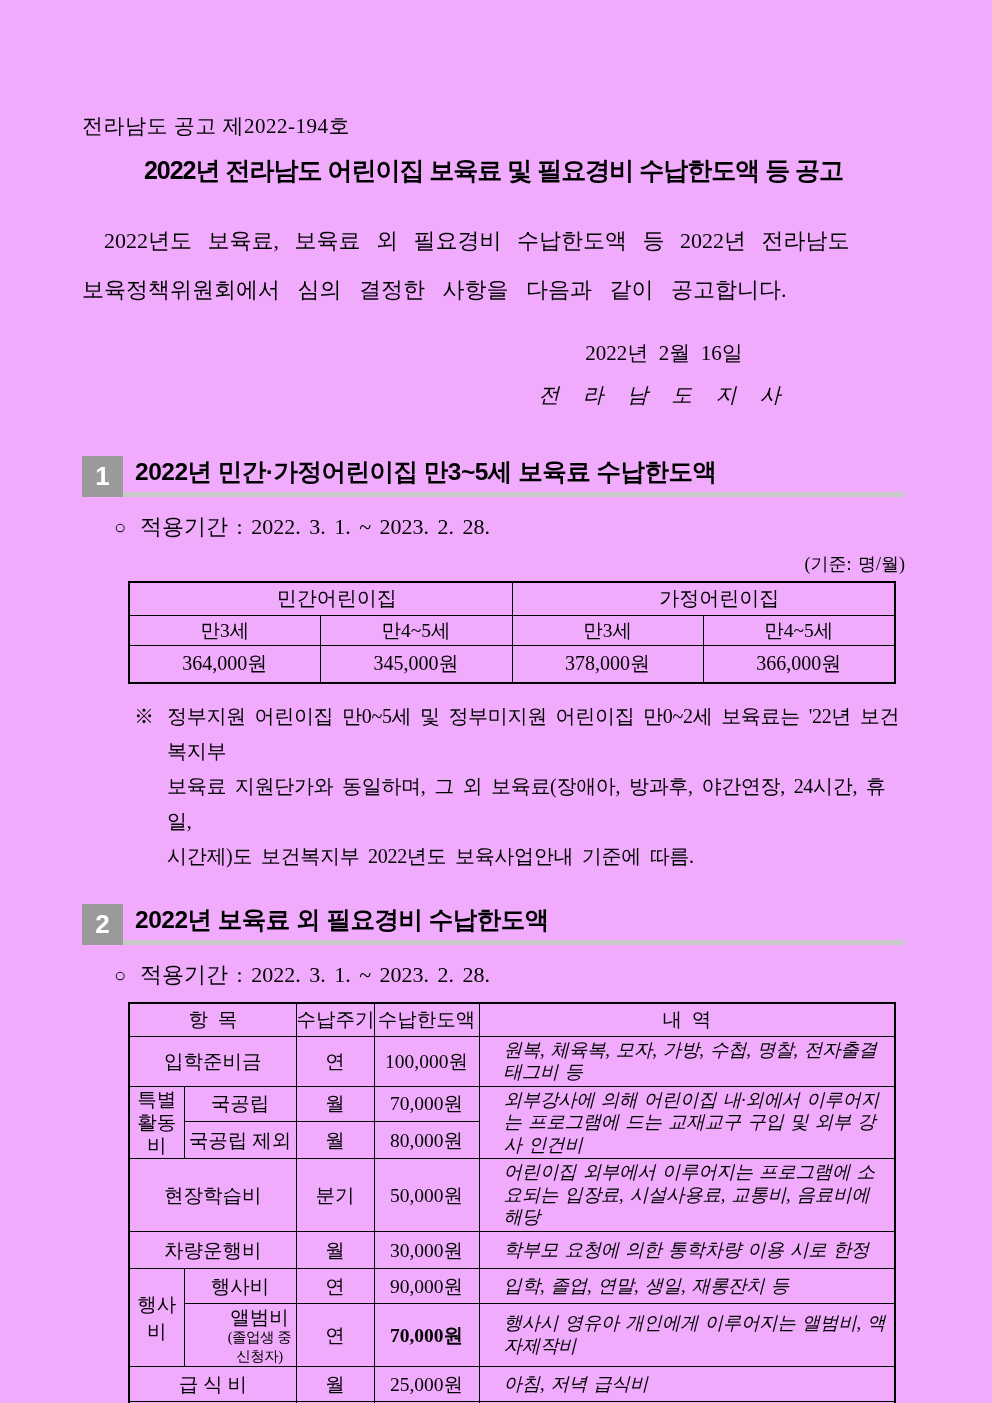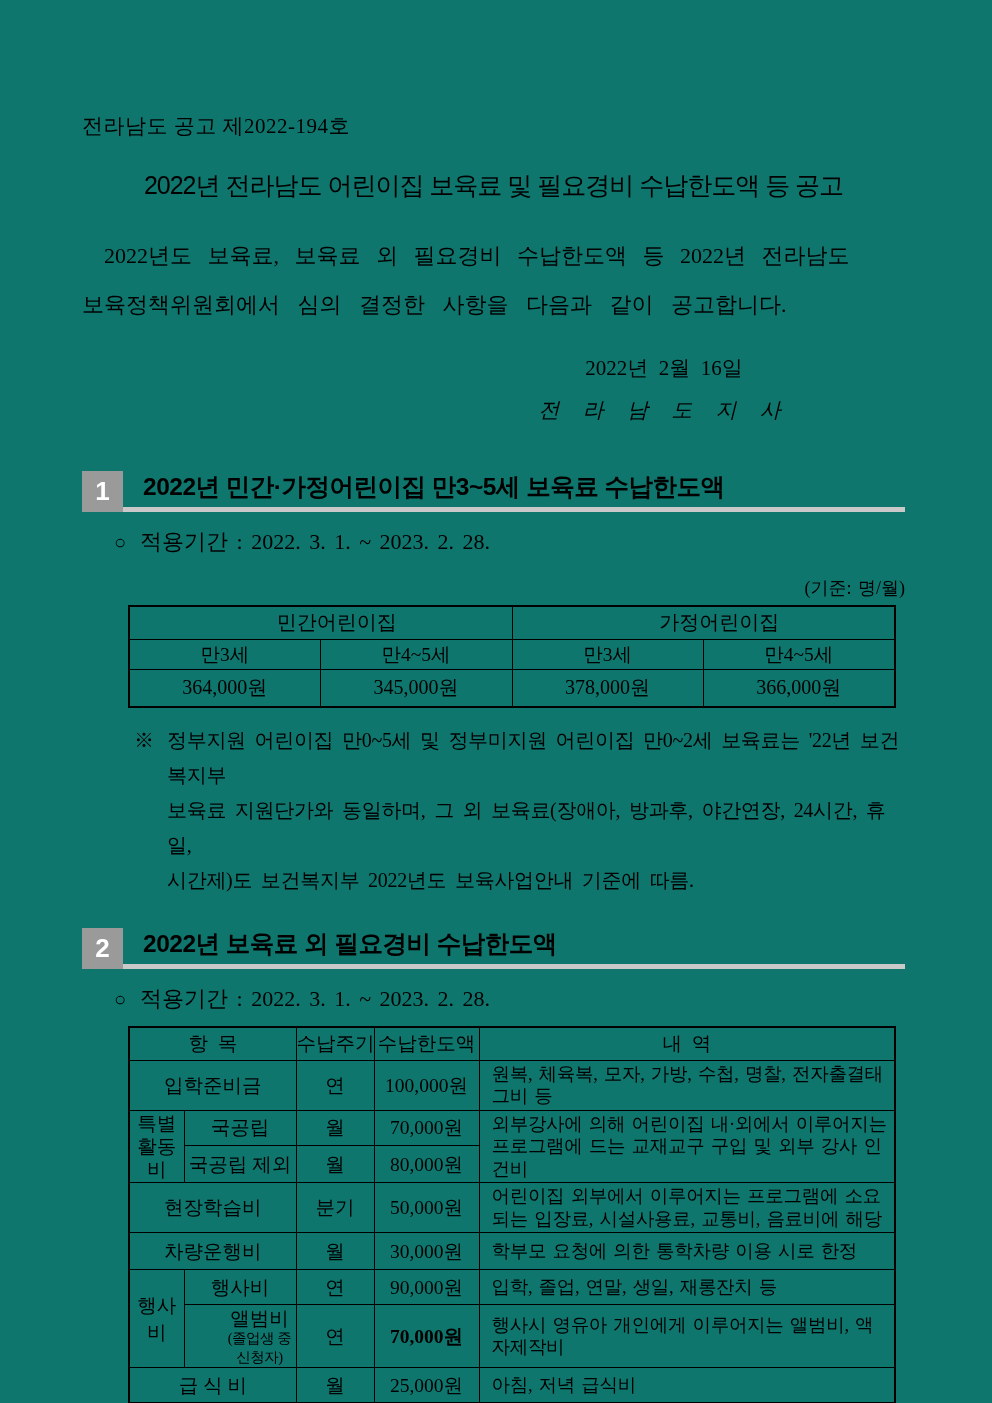--- a/index.html
+++ b/index.html
@@ -1,36 +1,36 @@
 <!DOCTYPE html>
 <html lang="ko"><head>
 <meta charset="utf-8">
 <style>
   * { margin: 0; padding: 0; box-sizing: border-box; }
   html, body { background: #ffffff; }
   .page {
     position: relative;
     width: 992px;
     height: 1403px;
-    background: #0f766e;
+    background: #f0abfc;
     color: #000000;
     font-family: "Liberation Serif", "DejaVu Serif", serif;
     padding: 112px 87px 0 82px;
     overflow: hidden;
   }
   
   .notice-no {
     font-size: 21px;
     letter-spacing: 0.5px;
   }
   .doc-title {
-    margin-top: 29px;
+    margin-top: 14px;
     text-align: center;
     font-family: "Liberation Sans", "DejaVu Sans", sans-serif;
-    font-weight: normal;
+    font-weight: bold;
     font-size: 25px;
     letter-spacing: -1px;
   }
   .intro { margin-top: 29px; font-size: 22px; }
   .intro-line1 { text-indent: 22px; word-spacing: 10px; line-height: 49px; }
   .intro-line2 { word-spacing: 12px; line-height: 49px; }
   .date-sign-block {
     width: 340px;
     margin-left: 412px;
     text-align: center;
@@ -48,39 +48,39 @@
     font-weight: bold;
     font-size: 26px;
     display: flex; align-items: center; justify-content: center;
     flex: 0 0 auto;
   }
   .section-title-wrap {
     flex: 1;
     height: 41px;
     border-bottom: 5px solid #c9c9c9;
     display: flex; align-items: center;
-    padding-left: 20px;
+    padding-left: 12px;
   }
   .section-title {
     font-family: "Liberation Sans", "DejaVu Sans", sans-serif;
     font-weight: bold;
     font-size: 24.5px;
     letter-spacing: -0.5px;
     position: relative; top: -3px;
   }
   
   .period-line {
     margin-top: 15px;
     padding-left: 32px;
     font-size: 22px;
     word-spacing: 3px;
     display: flex; align-items: center;
   }
   .period-bullet { font-size: 20px; margin-right: 14px; }
-  .basis-note { text-align: right; font-size: 18px; margin-top: 19px; word-spacing: 2px; }
+  .basis-note { text-align: right; font-size: 18px; margin-top: 10px; word-spacing: 2px; }
   
   table { border-collapse: collapse; table-layout: fixed; }
   .fee-table {
     width: 766px;
     margin: 5px 0 0 46px;
     border: 2.5px solid #000;
   }
   .fee-table td {
     border: 1.7px solid #000;
     text-align: center;
@@ -108,23 +108,24 @@
   .cost-table td {
     border: 1.7px solid #000;
     text-align: center;
     vertical-align: middle;
     font-size: 19.5px;
   }
   .cost-table td.detail {
     text-align: left;
     font-size: 18.5px;
     line-height: 1.22;
-    padding: 2px 6px 2px 12px;
+    padding: 2px 6px 2px 24px;
     letter-spacing: -0.3px;
     word-spacing: 2px;
+    font-style: italic;
   }
   .cost-table .hdr td { height: 33px; white-space: pre; }
   .pre-line { white-space: pre-line; line-height: 1.18; }
   .h33 { height: 33px; } .h35 { height: 35px; } .h37 { height: 37px; }
   .h40 { height: 40px; padding-left: 39px; } .h41 { height: 41px; } .h90 { height: 90px; }
   .bold { font-weight: bold; }
   .album-item-note { display: block; font-size: 14.5px; letter-spacing: -0.5px; margin-top: -3px; }
   .limit-cell-etc { text-align: left !important; padding-left: 7px; vertical-align: middle; }
   .limit-main { font-size: 19.5px; line-height: 1.2; }
   .limit-note { font-size: 16.5px; line-height: 1.22; white-space: pre-line; letter-spacing: -0.5px; }

